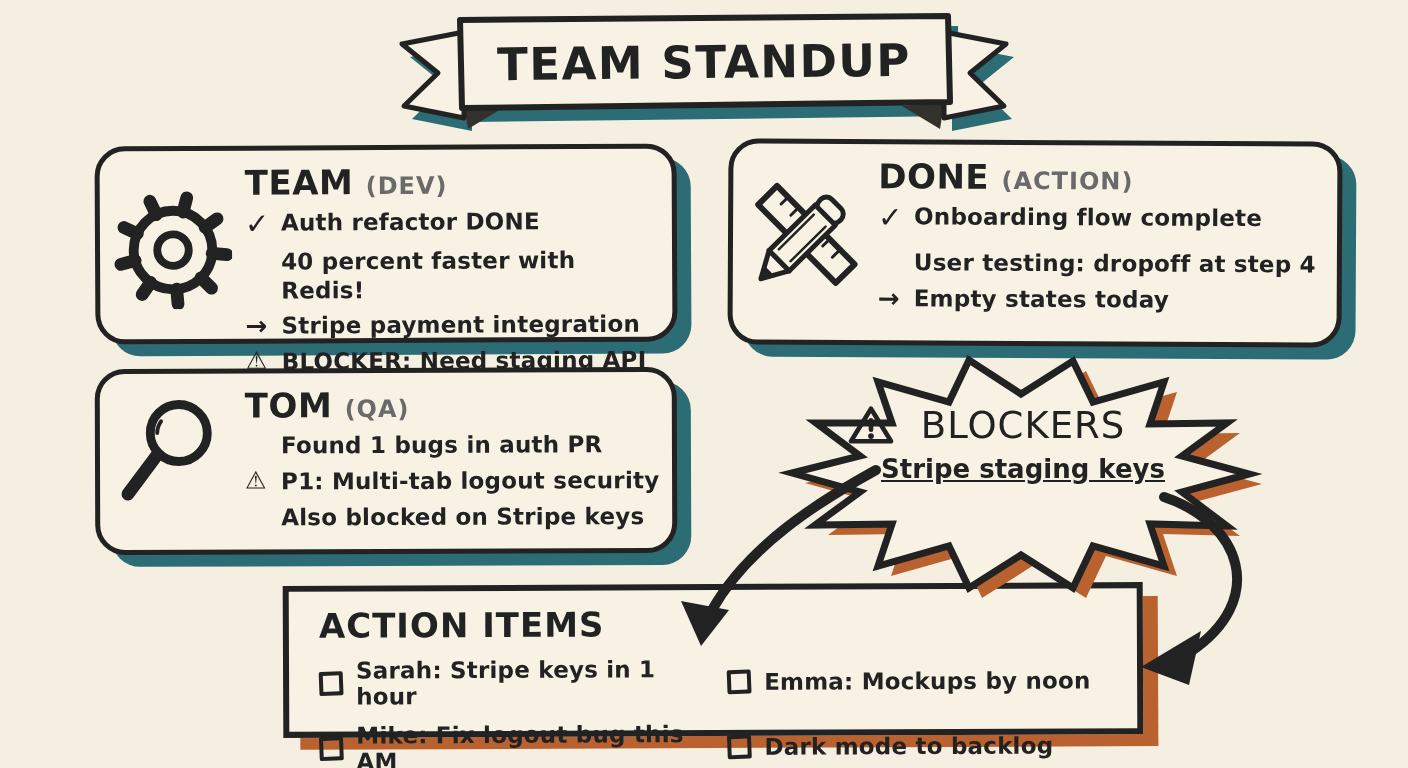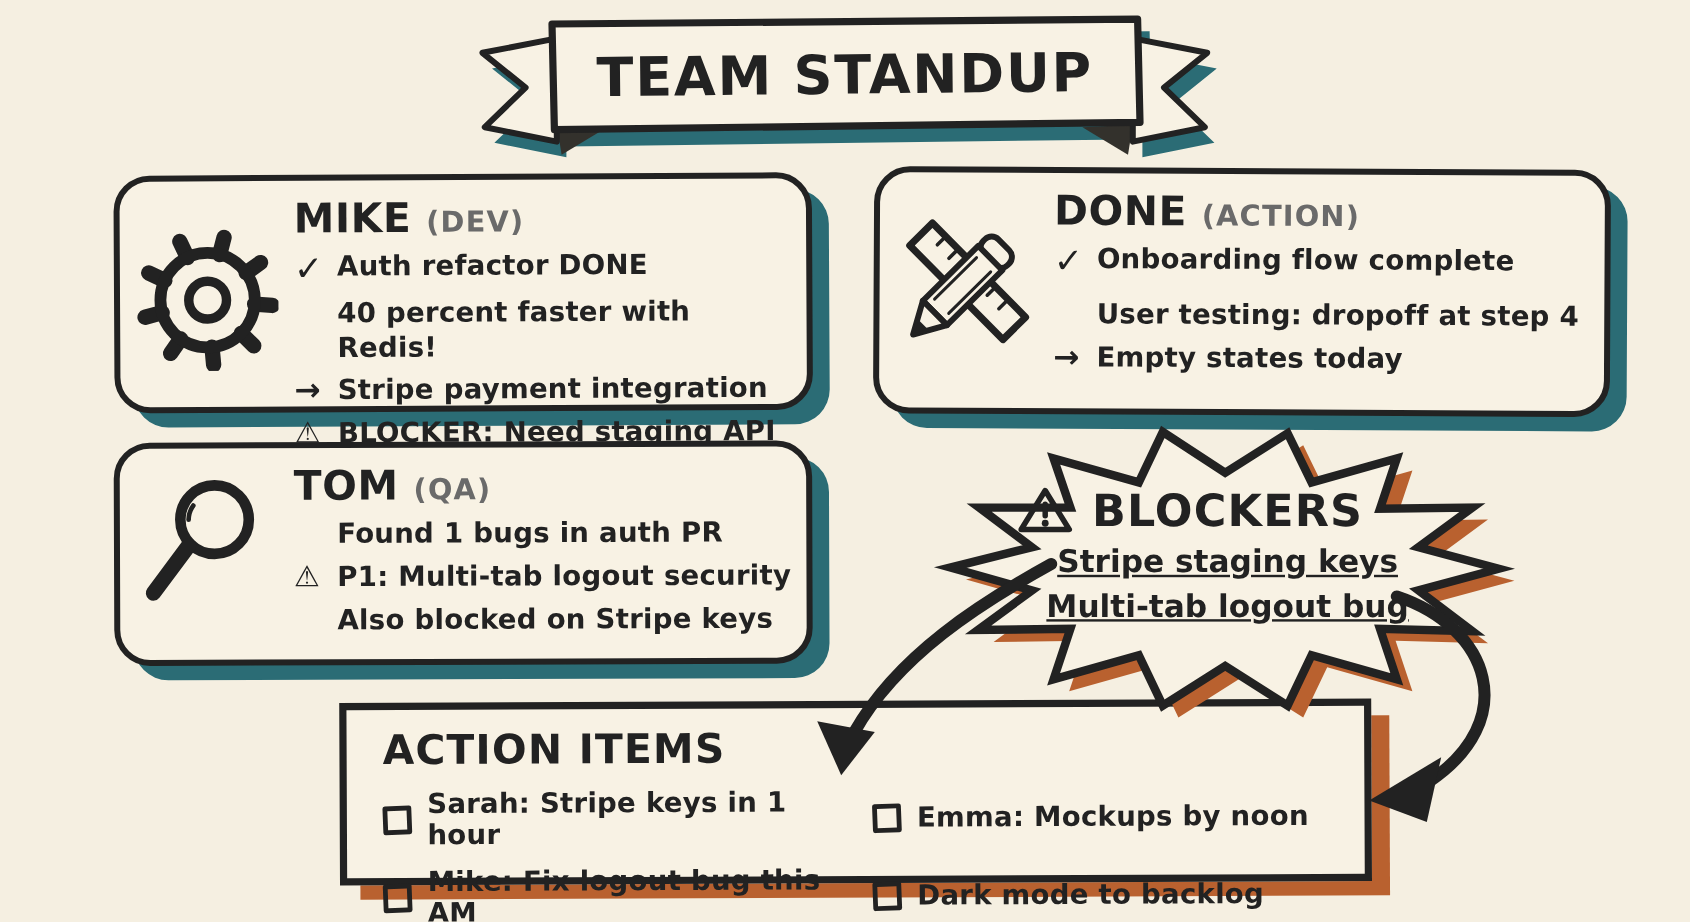--- a/index.html
+++ b/index.html
@@ -36,21 +36,21 @@
   .mk.check::before{content:"\2713";font-size:29px;}
   .mk.arrow::before{content:"\2192";font-size:26px;}
   .mk.warn::before{content:"\26A0";font-size:24px;}
   .line-text{font-size:23px;font-weight:700;line-height:1.25;letter-spacing:0.2px;}
 
   
   .burst{position:absolute;left:786px;top:352px;width:476px;height:252px;z-index:3;}
   .burst svg{position:absolute;left:0;top:0;overflow:visible;}
   .burst-text{position:absolute;left:62px;top:52px;width:350px;text-align:center;}
   .burst-title-row{display:flex;align-items:center;justify-content:center;gap:14px;}
-  .burst-title{font-size:37px;font-weight:700;letter-spacing:1px;}
+  .burst-title{font-size:37px;font-weight:400;letter-spacing:1px;}
   .burst-item{font-size:26px;font-weight:700;margin-top:7px;text-decoration:underline;}
 
   
   .actions{position:absolute;left:283px;top:584px;width:860px;height:152px;z-index:2;
     background:var(--card-bg);border:6px solid var(--ink);box-shadow:16px 13px 0 -1px var(--orange);
     padding:14px 26px 12px 30px;transform:rotate(-0.25deg);}
   .actions-title{font-size:34px;font-weight:800;letter-spacing:1px;}
   .ai-grid{display:grid;grid-template-columns:1fr 1fr;grid-template-rows:auto auto;
     grid-auto-flow:column;column-gap:24px;row-gap:13px;margin-top:12px;}
   .ai-item{display:flex;align-items:center;font-size:23px;font-weight:700;letter-spacing:0.2px;}
@@ -95,21 +95,21 @@
             <line x1="43.1" y1="23.8" x2="36.7" y2="10.2"></line>
               <line x1="70.4" y1="21.4" x2="74.2" y2="6.9"></line>
             <line x1="92.8" y1="37" x2="105" y2="28.4"></line>
           </g>
           <circle cx="60" cy="60" r="40" stroke-width="10"></circle>
           <circle cx="60" cy="60" r="16" stroke-width="8"></circle>
         </g>
       </svg>
     </div>
     <div class="card-body">
-      <div class="card-title"><span>MIKE</span> <span class="card-role">(DEV)</span></div>
+      <div class="card-title"><span>TEAM</span> <span class="card-role">(DEV)</span></div>
       <div class="lines">
         <div class="line">
             <span class="mk check"></span>
             <span class="line-text">Auth refactor DONE</span>
           </div>
         <div class="line">
             <span class="mk"></span>
             <span class="line-text">40 percent faster with Redis!</span>
           </div>
         <div class="line">
@@ -211,21 +211,20 @@
         <span class="burst-title">BLOCKERS</span>
         <svg width="46" height="42" viewBox="0 0 24 22">
           <g style="stroke:var(--ink)" fill="none" stroke-width="2.4" stroke-linejoin="round" stroke-linecap="round">
             <path d="M12 2.5 L22.5 19.5 L1.5 19.5 Z"></path>
             <line x1="12" y1="8.5" x2="12" y2="13.5"></line>
           </g>
           <circle cx="12" cy="16.8" r="1.5" style="fill:var(--ink)"></circle>
         </svg>
       </div>
       <div class="burst-item">Stripe staging keys</div>
-      <div class="burst-item">Multi-tab logout bug</div>
     </div>
   </div>
 
   <div class="actions">
     <div class="actions-title">ACTION ITEMS</div>
     <div class="ai-grid">
       <div class="ai-item">
           <span class="cbx"></span>
           <span>Sarah: Stripe keys in 1 hour</span>
         </div>

